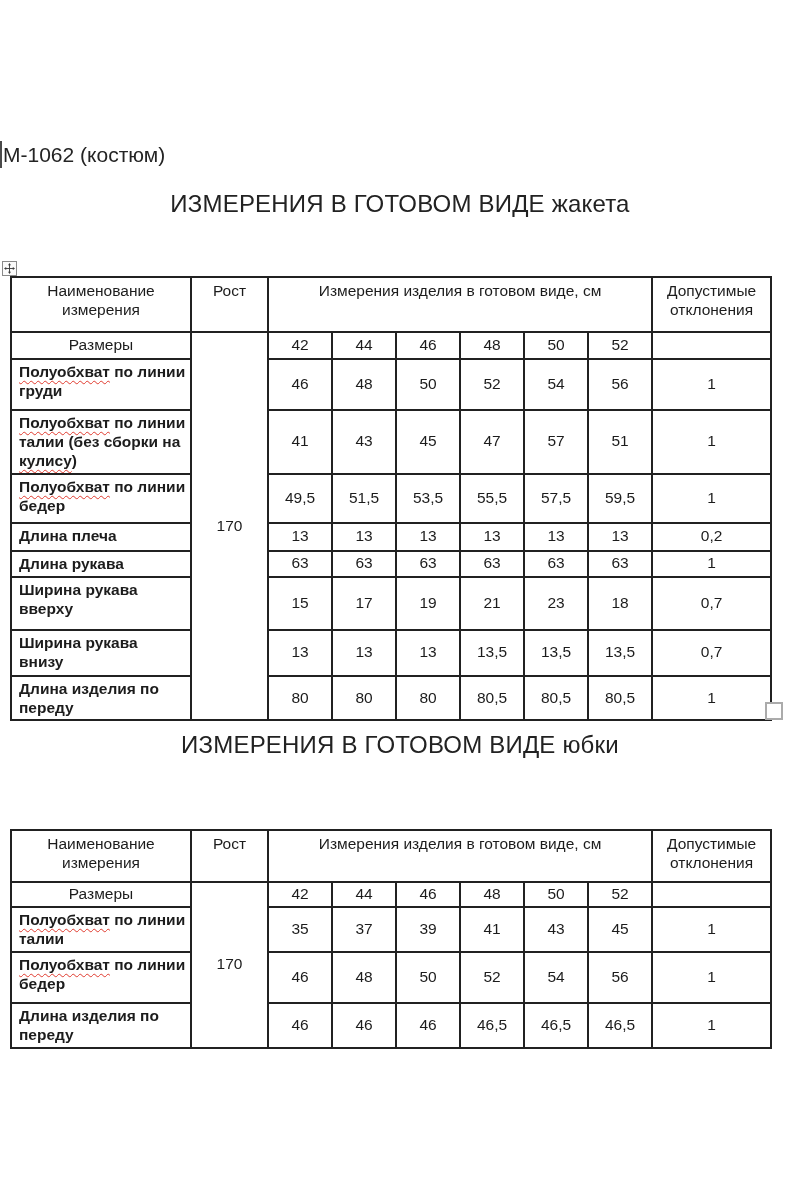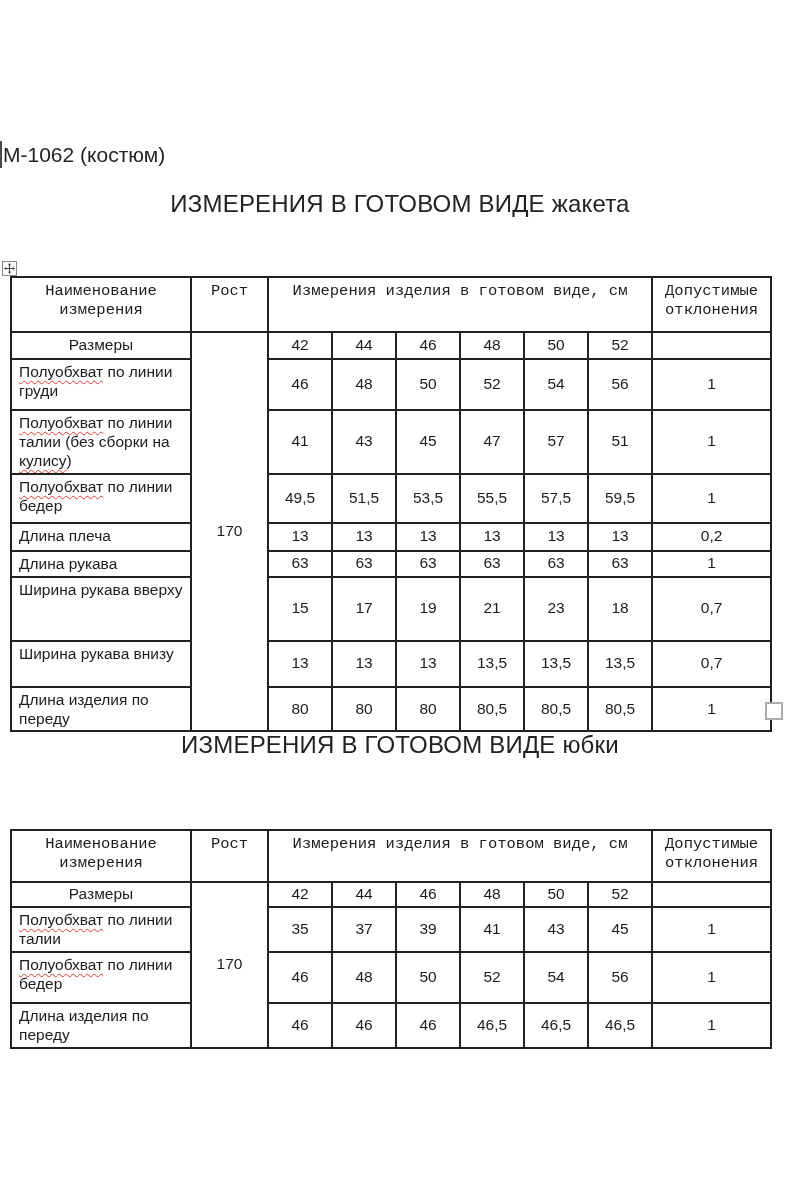--- a/index.html
+++ b/index.html
@@ -24,22 +24,22 @@
   .size-table{
     border-collapse:collapse;table-layout:fixed;width:760px;
     position:absolute;left:10px;background:#ffffff;
   }
   #t-jacket{top:276px;}
   #t-skirt{top:829px;}
   .size-table td{
     border:2px solid #212121;font-size:15.5px;line-height:1.22;
     color:#1c1c1c;overflow:hidden;
   }
-  td.hdr{text-align:center;vertical-align:top;padding:4px 4px 2px 4px;font-family:Liberation Mono, monospace;}
-  td.lbl{text-align:left;vertical-align:top;padding:3px 4px 2px 7px;}
+  td.hdr{text-align:center;vertical-align:top;padding:4px 4px 2px 4px;}
+  td.lbl{text-align:left;vertical-align:top;padding:3px 4px 2px 7px;font-weight:bold;}
   td.ctr{text-align:center;vertical-align:middle;padding:0 0;}
   td.num{text-align:center;vertical-align:middle;padding:0;}
   td.rost{text-align:center;vertical-align:middle;padding:12px;}
   .sp{
     text-decoration:underline wavy #e03b2f 1px;
     text-underline-offset:3px;
   }
   .move-handle{
     position:absolute;left:2px;top:261px;width:15px;height:15px;
     border:1px solid #8a8a8a;background:#fbfbfb;box-sizing:border-box;
@@ -144,21 +144,21 @@
       <tr style="height:16px">
         <td class="lbl">Длина рукава</td>
         <td class="num">63</td>
         <td class="num">63</td>
         <td class="num">63</td>
         <td class="num">63</td>
         <td class="num">63</td>
         <td class="num">63</td>
         <td class="num">1</td>
       </tr>
-      <tr style="height:64px">
+      <tr style="height:53px">
         <td class="lbl">Ширина рукава вверху</td>
         <td class="num">15</td>
         <td class="num">17</td>
         <td class="num">19</td>
         <td class="num">21</td>
         <td class="num">23</td>
         <td class="num">18</td>
         <td class="num">0,7</td>
       </tr>
       <tr style="height:46px">

